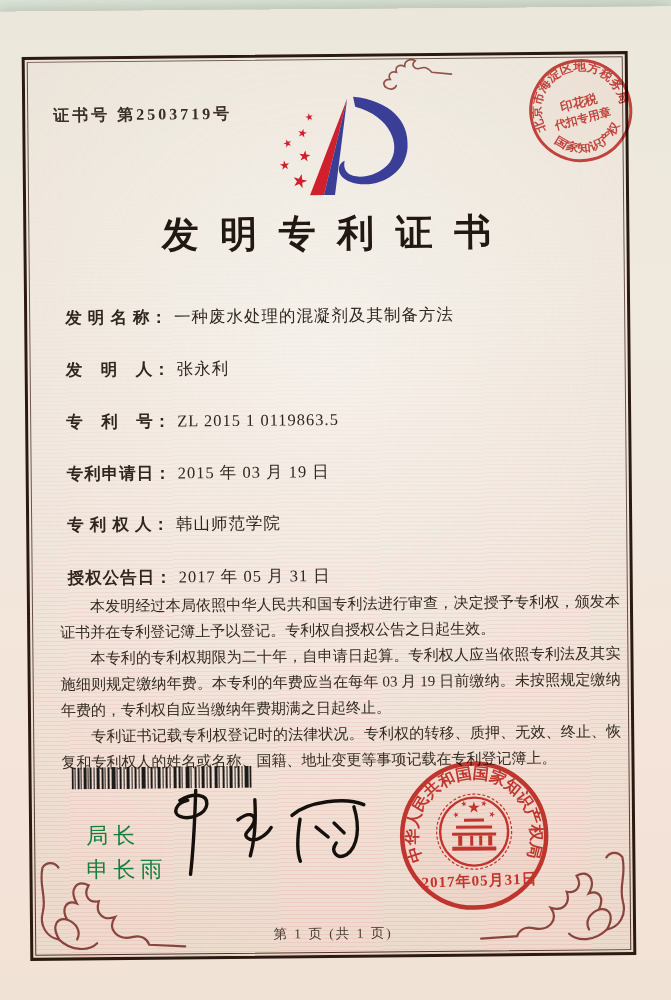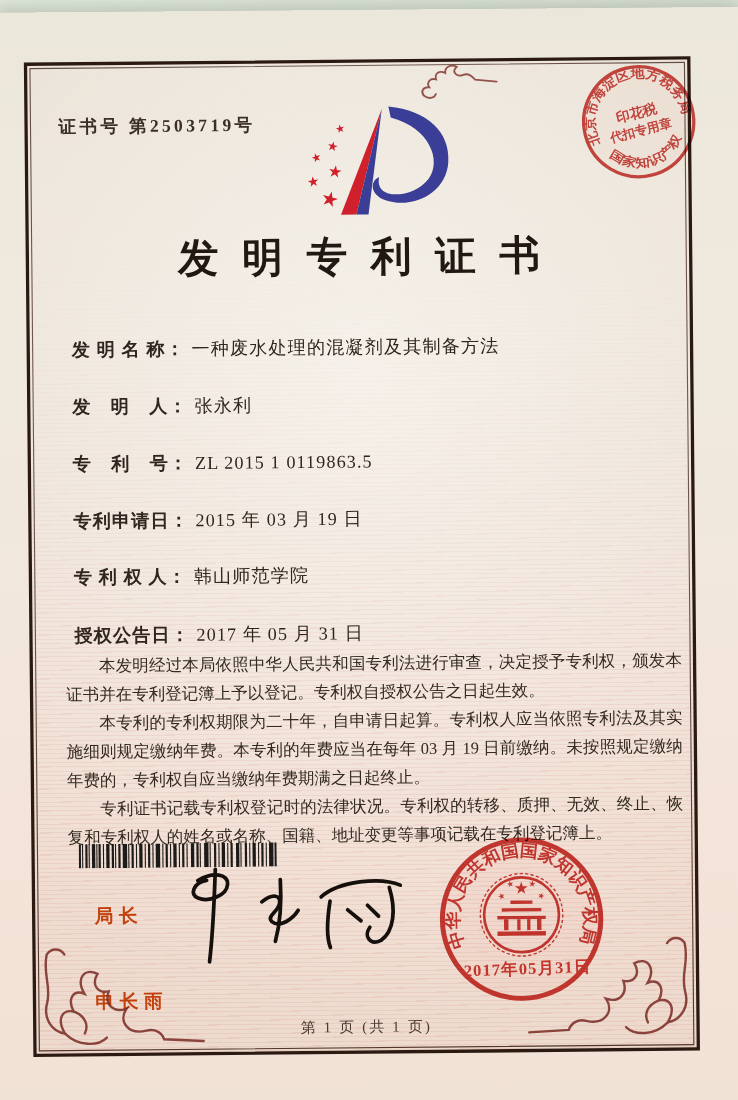--- a/index.html
+++ b/index.html
@@ -36,21 +36,21 @@
   .cert-number{left:28px;top:46px;font-size:16px;font-weight:700;letter-spacing:3px;color:#3b2f28;}
   .title{
     left:0;top:152px;width:100%;text-align:center;
     font-size:37px;font-weight:700;color:#221813;
     letter-spacing:.58em;text-indent:.58em;
   }
   .frow{left:38px;font-size:16.5px;color:#30261f;font-weight:600;white-space:nowrap;letter-spacing:1px;}
   .frow .fvalue{margin-left:6px;font-weight:500;}
   .paras{left:30px;top:534px;width:560px;color:#332a20;font-size:15px;line-height:26px;text-align:justify;}
   .paras p{margin:0;text-indent:2em;}
-  .signer{left:54px;font-size:17px;font-weight:700;letter-spacing:5px;color:#c2410c;}
+  .signer{left:54px;font-size:22px;font-weight:400;letter-spacing:5px;color:#15803d;}
   .seal-date{
     left:368px;top:816px;width:158px;text-align:center;
     color:#c3342b;font-size:15px;font-weight:700;letter-spacing:1px;
     transform:rotate(-1.5deg);
   }
   .footer{left:0;top:868px;width:100%;text-align:center;font-size:13.5px;color:#4a3a30;letter-spacing:2px;}
   .stamp-wrap{left:498px;top:-2px;transform:rotate(-14deg);mix-blend-mode:multiply;opacity:.95;}
   .seal-wrap{left:362px;top:700px;mix-blend-mode:multiply;opacity:.97;}
   .sig-wrap{left:118px;top:728px;}
   .barcode-wrap{left:40px;top:708px;}
@@ -166,21 +166,21 @@
           <rect x="163" width="1" height="22"></rect>
         <rect x="166" width="2" height="22"></rect>
           <rect x="170" width="1" height="22"></rect>
           <rect x="173" width="4" height="22"></rect>
           <rect x="178" width="2" height="22"></rect>
       </g>
     </svg>
   </div>
 
   <div class="abs signer" style="top:762px">局长</div>
-  <div class="abs signer" style="top:840px">申长雨</div>
+  <div class="abs signer" style="top:796px">申长雨</div>
 
   <div class="abs sig-wrap">
     <svg width="235" height="92" viewBox="0 0 235 92">
       <g fill="none" stroke="#16100c" stroke-width="3.4" stroke-linecap="round" stroke-linejoin="round">
         <path d="M30,14 C44,6 58,8 57,18 C56,28 40,34 30,30 C22,27 26,16 38,14"></path>
         <path d="M46,4 C45,26 44,56 40,88"></path>
         <path d="M88,34 C98,26 106,28 104,36 C102,44 92,47 97,52 C104,58 116,50 121,42"></path>
         <path d="M105,14 C106,34 104,56 100,70"></path>
         <path d="M142,30 C158,16 196,12 214,20"></path>
         <path d="M150,34 C147,52 146,66 150,76"></path>

